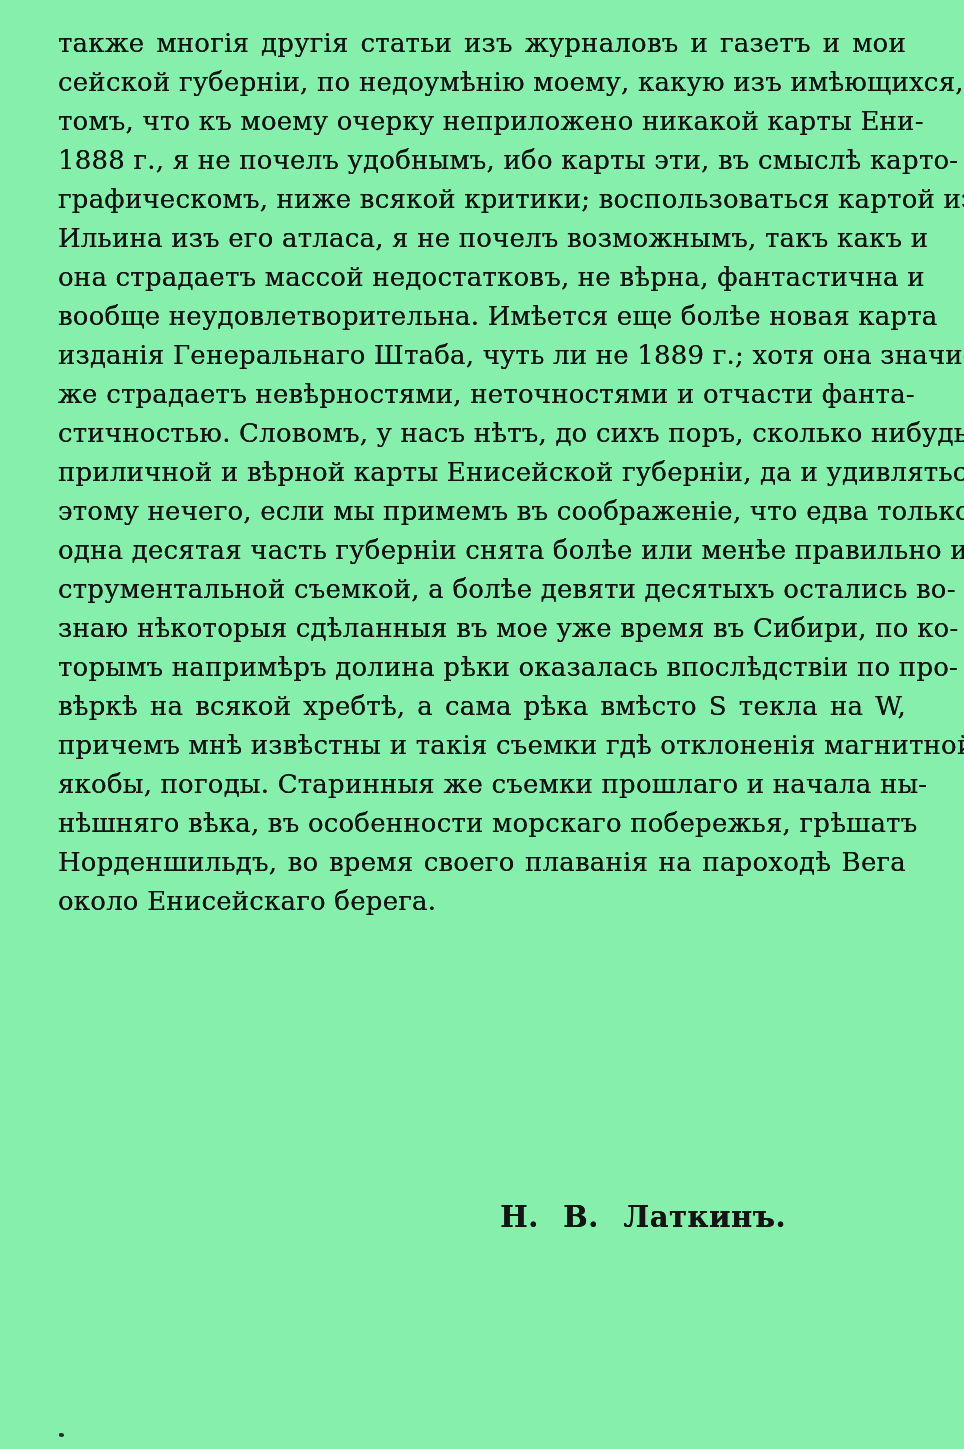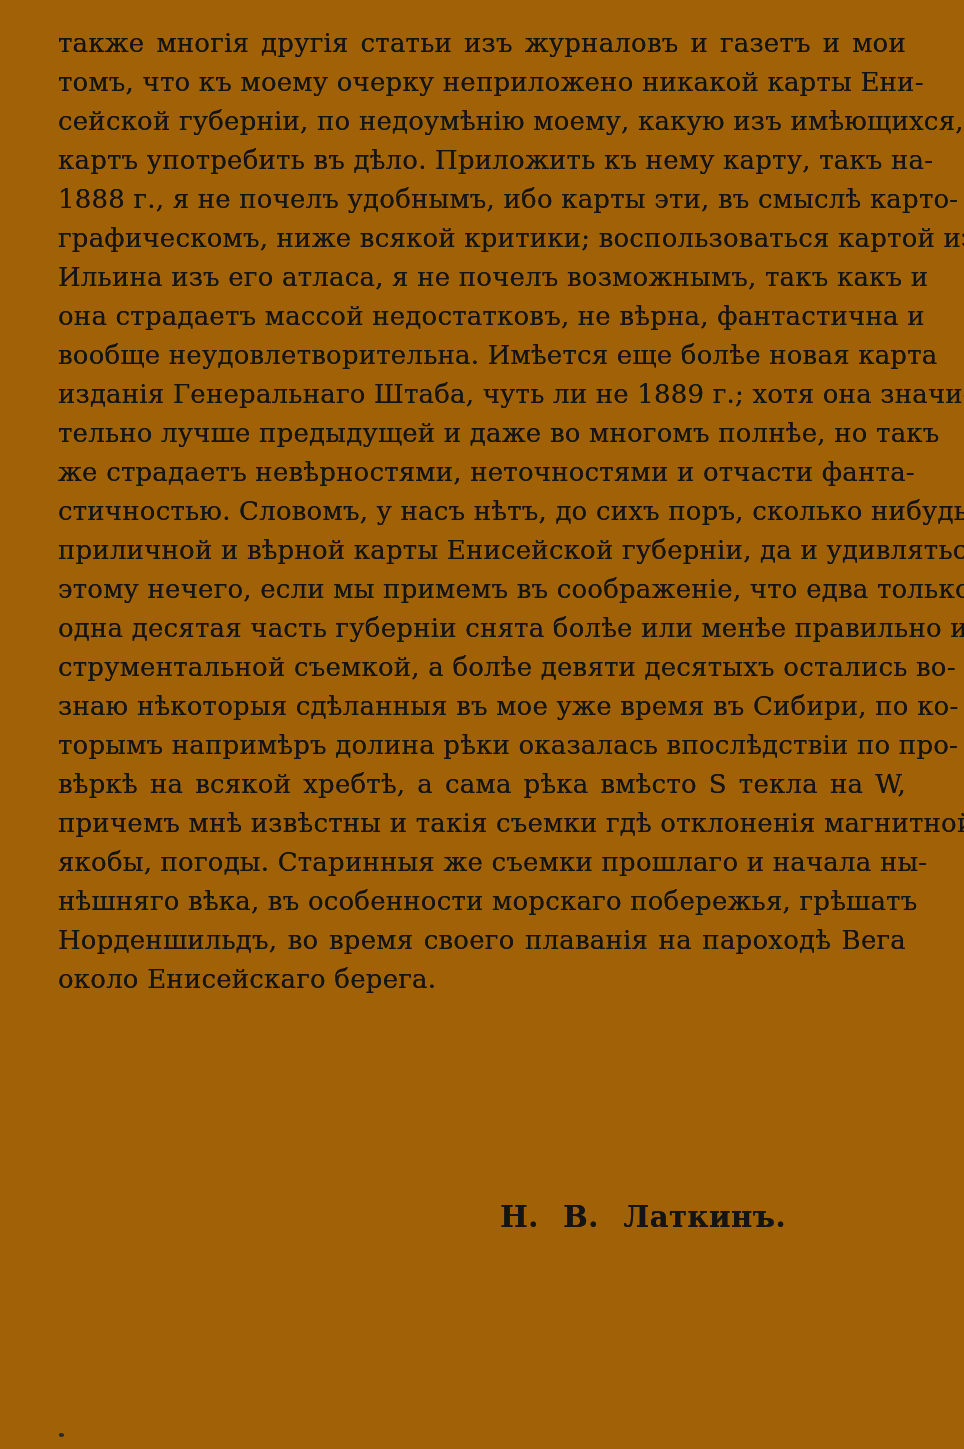--- a/index.html
+++ b/index.html
@@ -11,21 +11,21 @@
     width: 964px;
     height: 1449px;
     position: relative;
     overflow: hidden;
     font-family: "DejaVu Serif", "Liberation Serif", serif;
     color: #141414;
   }
   .scan-page {
     position: absolute;
     inset: 0;
-    background: #a16207;
+    background: #86efac;
   }
   .text-block {
     position: absolute;
     left: 58px;
     top: 24px;
     width: 848px;
   }
   .text-line {
     font-size: 26px;
     line-height: 39px;
@@ -65,30 +65,28 @@
     border-radius: 40% 60% 50% 50%;
   }
 </style>
 </head>
 <body>
 
 <div class="scan-page">
 
   <div class="text-block">
       <div class="text-line">также многія другія статьи изъ журналовъ и газетъ и мои</div>
+      <div class="text-line">сейской губерніи, по недоумѣнію моему, какую изъ имѣющихся,</div>
       <div class="text-line">томъ, что къ моему очерку неприложено никакой карты Ени-</div>
-      <div class="text-line">сейской губерніи, по недоумѣнію моему, какую изъ имѣющихся,</div>
-      <div class="text-line">картъ употребить въ дѣло. Приложить къ нему карту, такъ на-</div>
       <div class="text-line">1888 г., я не почелъ удобнымъ, ибо карты эти, въ смыслѣ карто-</div>
       <div class="text-line">графическомъ, ниже всякой критики; воспользоваться картой изд.</div>
       <div class="text-line">Ильина изъ его атласа, я не почелъ возможнымъ, такъ какъ и</div>
       <div class="text-line">она страдаетъ массой недостатковъ, не вѣрна, фантастична и</div>
       <div class="text-line">вообще неудовлетворительна. Имѣется еще болѣе новая карта</div>
       <div class="text-line">изданія Генеральнаго Штаба, чуть ли не 1889 г.; хотя она значи-</div>
-      <div class="text-line">тельно лучше предыдущей и даже во многомъ полнѣе, но такъ</div>
       <div class="text-line">же страдаетъ невѣрностями, неточностями и отчасти фанта-</div>
       <div class="text-line">стичностью. Словомъ, у насъ нѣтъ, до сихъ поръ, сколько нибудь</div>
       <div class="text-line">приличной и вѣрной карты Енисейской губерніи, да и удивляться</div>
       <div class="text-line">этому нечего, если мы примемъ въ соображеніе, что едва только</div>
       <div class="text-line">одна десятая часть губерніи снята болѣе или менѣе правильно ин-</div>
       <div class="text-line">струментальной съемкой, а болѣе девяти десятыхъ остались во-</div>
       <div class="text-line">знаю нѣкоторыя сдѣланныя въ мое уже время въ Сибири, по ко-</div>
       <div class="text-line">торымъ напримѣръ долина рѣки оказалась впослѣдствіи по про-</div>
       <div class="text-line">вѣркѣ на всякой хребтѣ, а сама рѣка вмѣсто S текла на W,</div>
       <div class="text-line">причемъ мнѣ извѣстны и такія съемки гдѣ отклоненія магнитной</div>

